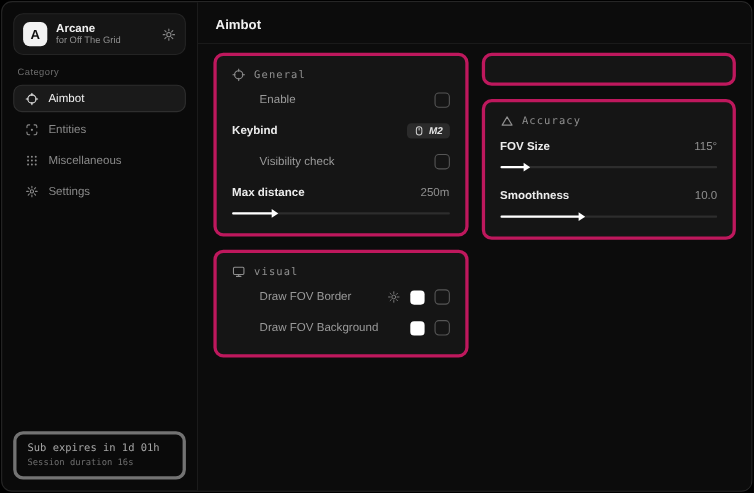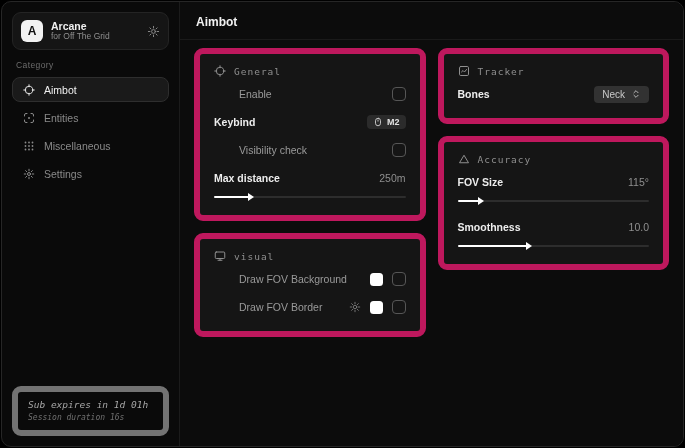--- a/index.html
+++ b/index.html
@@ -19,47 +19,47 @@
   .logo-text { flex:1; line-height:1.15; }
   .logo-name { font-size:10.5px; font-weight:700; color:#f0f0f0; }
   .logo-tagline { font-size:8.5px; color:#8f8f8f; }
   .logo-gear { color:#8a8a8a; display:flex; }
   .category-label { font-size:8.5px; color:#6d6d6d; letter-spacing:.4px; margin:10px 4px 7px; }
   .nav { display:flex; flex-direction:column; gap:3px; }
   .nav-item { display:flex; align-items:center; gap:9px; height:25px; padding:0 10px; border-radius:8px; font-size:10.5px; color:#8a8a8a; border:1px solid transparent; cursor:pointer; }
   .nav-item .ni { display:flex; color:#8a8a8a; }
   .nav-item.active { background:#1a1a1a; border-color:#2e2e2e; color:#f0f0f0; }
   .nav-item.active .ni { color:#e6e6e6; }
-  .session-card { margin-top:auto; border:6px solid #737373; border-radius:9px; padding:7px 10px 8px;font-style:italic; }
+  .session-card { margin-top:auto; border:3px solid #737373; border-radius:9px; padding:7px 10px 8px; }
   .session-line1 { font-family:"DejaVu Sans Mono", monospace; font-size:9.5px; color:#a6a6a6; }
   .session-line2 { font-family:"DejaVu Sans Mono", monospace; font-size:8px; color:#6f6f6f; margin-top:3px; }
 
   
   .main { flex:1; display:flex; flex-direction:column; background:#0c0c0c; }
   .main-header { padding:13px 16px 10px; border-bottom:1px solid #1a1a1a; }
   .main-title { font-size:12px; font-weight:700; color:#f2f2f2; }
   .content { display:flex; gap:12px; padding:8px 14px; align-items:flex-start; }
   .col { flex:1; display:flex; flex-direction:column; gap:12px; min-width:0; }
 
-  .card { background:#151515; border:6px solid #be185d; border-radius:9px; padding:11px 14px 13px; }
+  .card { background:#151515; border:3px solid #be185d; border-radius:9px; padding:11px 14px 13px; }
   .card-header { display:flex; align-items:center; gap:8px; color:#8f8f8f; margin-bottom:4px; }
   .card-header .ci { display:flex; color:#8f8f8f; }
   .card-title { font-family:"DejaVu Sans Mono", monospace; font-size:9.5px; letter-spacing:1px; }
 
   .row { display:flex; align-items:center; justify-content:space-between; min-height:22px; margin-top:6px; }
   .lbl-dim { font-size:10.5px; color:#9a9a9a;padding-left:25px; }
   .lbl-bright { font-size:10.5px; color:#ededed; font-weight:600; }
   .val { font-size:10.5px; color:#8f8f8f; }
   .controls { display:flex; align-items:center; gap:9px; }
 
   .checkbox { width:14px; height:14px; border:1.5px solid #565656; border-radius:4px; background:transparent; cursor:pointer; }
   .swatch { width:13px; height:13px; border-radius:3.5px; cursor:pointer; }
   .row-gear { color:#7d7d7d; display:flex; cursor:pointer; }
 
-  .keybind-badge { display:flex; align-items:center; gap:4px; background:#2b2b2b; border-radius:4px; padding:2px 6px; cursor:pointer; }
+  .keybind-badge { display:flex; align-items:center; gap:4px; background:#2b2b2b; border-radius:4px; padding:2px 6px; cursor:pointer;font-style:italic; }
   .keybind-badge .ki { display:flex; color:#cfcfcf; }
   .keybind-text { font-size:9px; font-weight:700; color:#e3e3e3; }
 
   .select-btn { display:flex; align-items:center; gap:6px; background:#323232; border-radius:4px; padding:3px 8px; cursor:pointer; }
   .select-text { font-size:10px; color:#c9c9c9; }
   .select-btn .si { display:flex; color:#b5b5b5; }
 
   .slider { position:relative; height:10px; margin-top:3px; cursor:pointer; }
   .slider-track { position:absolute; left:0; right:0; top:4px; height:2px; background:#2d2d2d; border-radius:2px; }
   .slider-fill { position:absolute; left:0; top:4px; height:2px; background:#fff; border-radius:2px; }
@@ -200,68 +200,48 @@
             <span class="ci">
               <svg width="12" height="12" viewBox="0 0 24 24" fill="none" stroke="currentColor" stroke-width="2" stroke-linecap="round">
                   <rect x="2.5" y="4" width="19" height="13" rx="2"></rect>
                   <path d="M8 20.5h8M12 17v3.5"></path>
                 </svg>
             </span>
             <span class="card-title">visual</span>
           </div>
 
           <div class="row">
-            <span class="lbl-dim">Draw FOV Background</span>
-            <span class="controls">
-              <span class="swatch" style="background: rgb(255, 255, 255);"></span>
-              <span class="checkbox"></span>
-            </span>
-          </div>
-
-          <div class="row">
             <span class="lbl-dim">Draw FOV Border</span>
             <span class="controls">
               <span class="row-gear">
                 <svg width="12" height="12" viewBox="0 0 24 24" fill="none" stroke="currentColor" stroke-width="1.8" stroke-linecap="round">
                     <circle cx="12" cy="12" r="3.5"></circle>
                     <path d="M12 2.5v3M12 18.5v3M2.5 12h3M18.5 12h3M5.3 5.3l2.1 2.1M16.6 16.6l2.1 2.1M18.7 5.3l-2.1 2.1M7.4 16.6l-2.1 2.1"></path>
                   </svg>
               </span>
               <span class="swatch" style="background: rgb(255, 255, 255);"></span>
               <span class="checkbox"></span>
             </span>
           </div>
+
+          <div class="row">
+            <span class="lbl-dim">Draw FOV Background</span>
+            <span class="controls">
+              <span class="swatch" style="background: rgb(255, 255, 255);"></span>
+              <span class="checkbox"></span>
+            </span>
+          </div>
         </div>
 
       </div>
 
       <div class="col">
 
         <div class="card">
-          <div class="card-header">
-            <span class="ci">
-              <svg width="12" height="12" viewBox="0 0 24 24" fill="none" stroke="currentColor" stroke-width="2" stroke-linecap="round" stroke-linejoin="round">
-                  <rect x="3" y="3" width="18" height="18" rx="2.5"></rect>
-                  <path d="M7 14l3-3 3 3 4-5"></path>
-                </svg>
-            </span>
-            <span class="card-title">Tracker</span>
-          </div>
-
-          <div class="row">
-            <span class="lbl-bright">Bones</span>
-            <span class="select-btn">
-              <span class="select-text">Neck</span>
-              <span class="si">
-                <svg width="10" height="10" viewBox="0 0 24 24" fill="none" stroke="currentColor" stroke-width="2.4" stroke-linecap="round" stroke-linejoin="round">
-                    <path d="M7 9l5-5 5 5M7 15l5 5 5-5"></path>
-                  </svg>
-              </span>
-            </span>
-          </div>
+
         </div>
 
         <div class="card">
           <div class="card-header">
             <span class="ci">
               <svg width="12" height="12" viewBox="0 0 24 24" fill="none" stroke="currentColor" stroke-width="2" stroke-linejoin="round">
                   <path d="M12 4.5L21 19.5H3z"></path>
                 </svg>
             </span>
             <span class="card-title">Accuracy</span>

